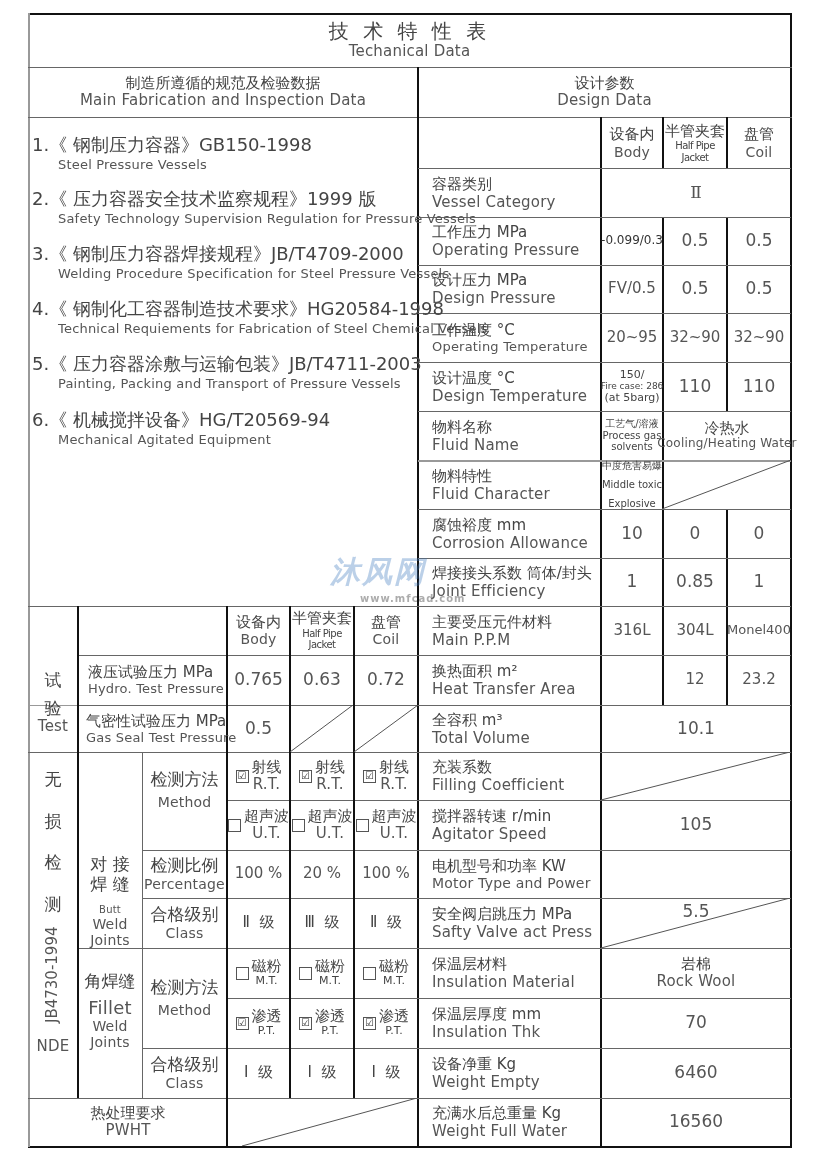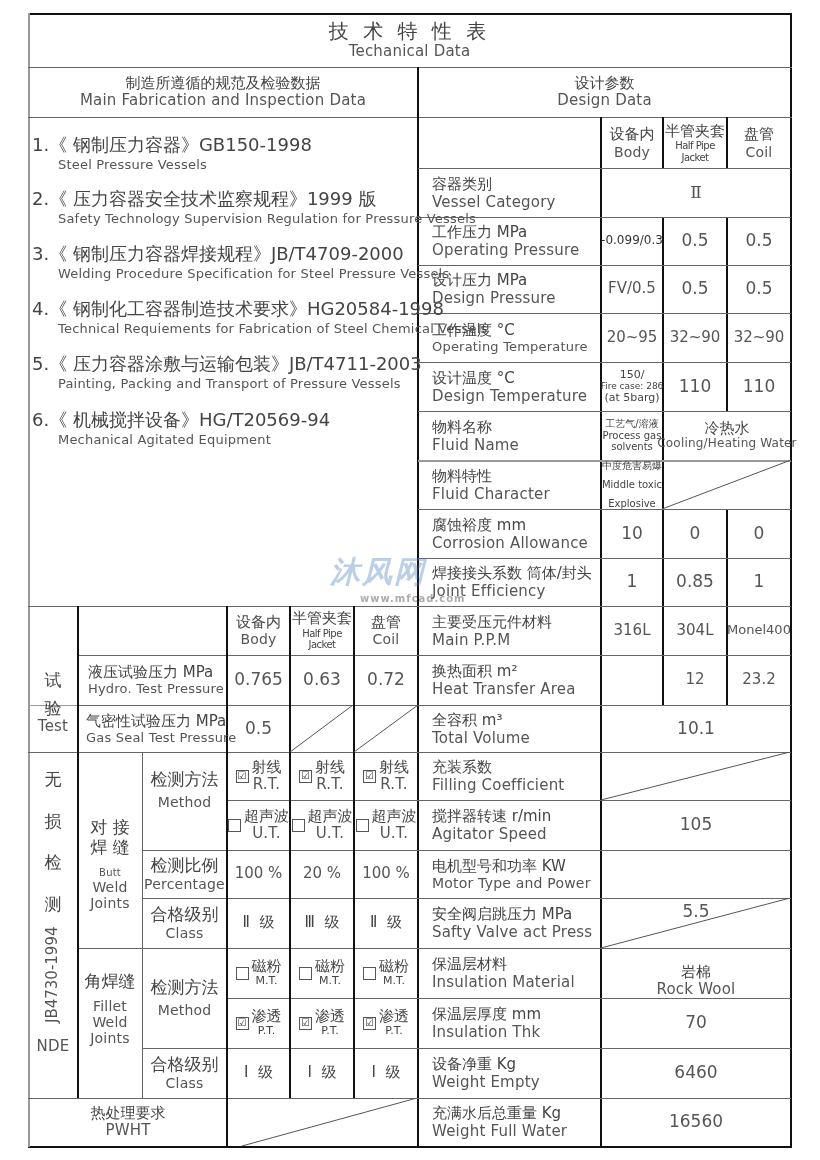--- a/index.html
+++ b/index.html
@@ -286,21 +286,21 @@
 
 <div class="lab" style="left:418px;top:898px;width:183px;height:50px;">
   <div class="zh">安全阀启跳压力 MPa</div>
   <div class="en">Safty Valve act Press</div>
 </div>
 
 <div class="lab" style="left:418px;top:948px;width:183px;height:50px;">
   <div class="zh">保温层材料</div>
   <div class="en">Insulation Material</div>
 </div>
-<div class="cell" style="left:601px;top:948px;width:190px;height:50px;justify-content:flex-end;">
+<div class="cell" style="left:601px;top:948px;width:190px;height:50px;">
   <div class="zh">岩棉</div>
   <div class="en">Rock Wool</div>
 </div>
 
 <div class="lab" style="left:418px;top:998px;width:183px;height:50px;">
   <div class="zh">保温层厚度 mm</div>
   <div class="en">Insulation Thk</div>
 </div>
 <div class="cell val" style="left:601px;top:998px;width:190px;height:50px;">70</div>
 
@@ -351,21 +351,21 @@
 
 <div class="cell" style="left:29px;top:752px;width:48px;height:346px;justify-content:flex-start;padding-top:18px;">
   <div class="zh" style="font-size:17px;margin-bottom:22px;">无</div>
   <div class="zh" style="font-size:17px;margin-bottom:22px;">损</div>
   <div class="zh" style="font-size:17px;margin-bottom:22px;">检</div>
   <div class="zh" style="font-size:17px;margin-bottom:6px;">测</div>
   <div class="vert" style="height:110px;">JB4730-1994</div>
   <div class="en" style="margin-top:8px;">NDE</div>
 </div>
 
-<div class="cell" style="left:78px;top:752px;width:64px;height:196px;justify-content:flex-start;padding-top:24px;margin-top:42px;">
+<div class="cell" style="left:78px;top:752px;width:64px;height:196px;justify-content:flex-end;padding-top:24px;">
   <div class="zh" style="font-size:17px;">对 接</div>
   <div class="zh" style="font-size:17px;margin-bottom:10px;">焊 缝</div>
   <div class="en" style="font-size:10px;">Butt</div>
   <div class="en" style="font-size:14px;">Weld</div>
   <div class="en" style="font-size:14px;">Joints</div>
 </div>
 <div class="cell" style="left:142px;top:752px;width:85px;height:98px;justify-content:flex-start;padding-top:18px;">
   <div class="zh" style="font-size:17px;">检测方法</div>
   <div class="en" style="font-size:14px;margin-top:4px;">Method</div>
 </div>
@@ -425,21 +425,21 @@
 <div class="cell" style="left:142px;top:898px;width:85px;height:50px;">
   <div class="zh" style="font-size:17px;">合格级别</div>
   <div class="en" style="font-size:14px;">Class</div>
 </div>
 <div class="cell zh" style="left:227px;top:898px;width:63px;height:50px;white-space:pre;">Ⅱ  级</div>
 <div class="cell zh" style="left:290px;top:898px;width:64px;height:50px;white-space:pre;">Ⅲ  级</div>
 <div class="cell zh" style="left:354px;top:898px;width:64px;height:50px;white-space:pre;">Ⅱ  级</div>
 
 <div class="cell" style="left:78px;top:948px;width:64px;height:150px;justify-content:flex-start;padding-top:24px;">
   <div class="zh" style="font-size:17px;margin-bottom:6px;">角焊缝</div>
-  <div class="en" style="font-size:14px;">Fillet</div>
+  <div class="en" style="font-size:18px;">Fillet</div>
   <div class="en" style="font-size:14px;">Weld</div>
   <div class="en" style="font-size:14px;">Joints</div>
 </div>
 <div class="cell" style="left:142px;top:948px;width:85px;height:100px;">
   <div class="zh" style="font-size:17px;">检测方法</div>
   <div class="en" style="font-size:14px;margin-top:4px;">Method</div>
 </div>
 
 <div class="cell ndt" style="left:227px;top:948px;width:63px;height:50px;">
   <span class="chk"></span>

